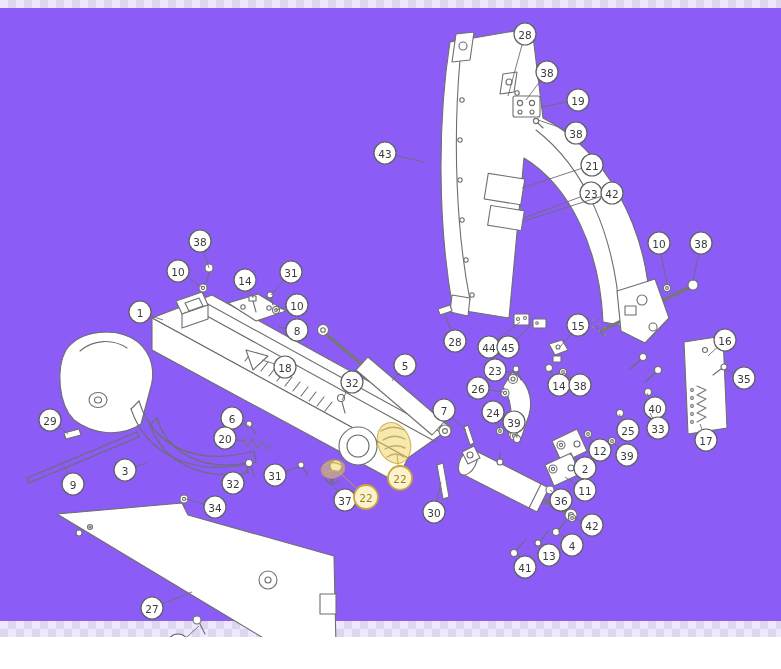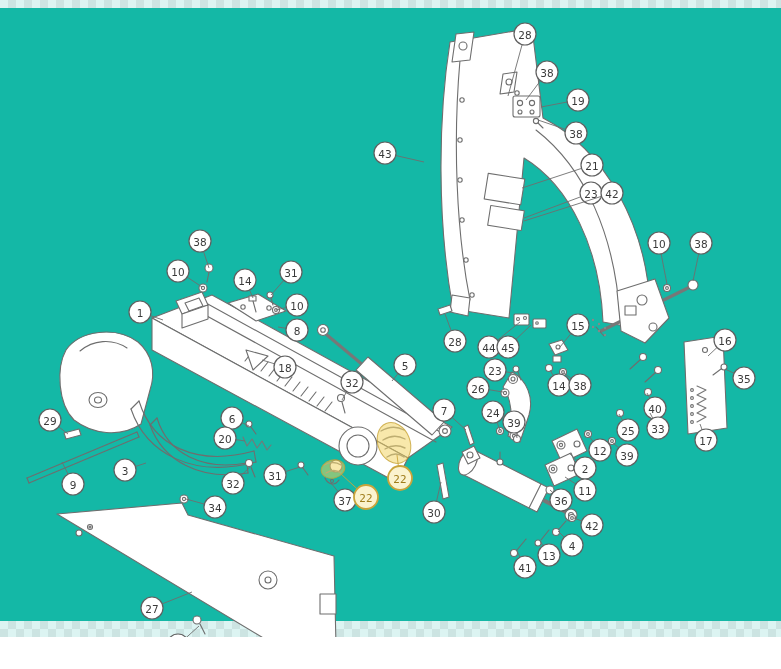--- a/index.html
+++ b/index.html
@@ -1,17 +1,17 @@
 <!DOCTYPE html>
 <html><head>
 <meta charset="utf-8">
 <title>Diagram</title>
 <style>
   html,body{margin:0;padding:0;background:#ffffff;}
-  .stage{position:relative;width:781px;height:637px;background:#14b8a6;overflow:hidden;
+  .stage{position:relative;width:781px;height:637px;background:#8b5cf6;overflow:hidden;
          font-family:"DejaVu Sans", sans-serif;}
   .checker{position:absolute;left:0;width:100%;
            background:conic-gradient(#ececec 25%, #ffffff 25% 50%, #ececec 50% 75%, #ffffff 75%);
            background-size:16px 16px;opacity:.85;}
   .checker.top{top:0;height:8px;}
   .checker.bottom{bottom:0;height:16px;}
   svg{position:absolute;top:0;left:0;}
   svg *{vector-effect:none;}
 </style>
 </head>

